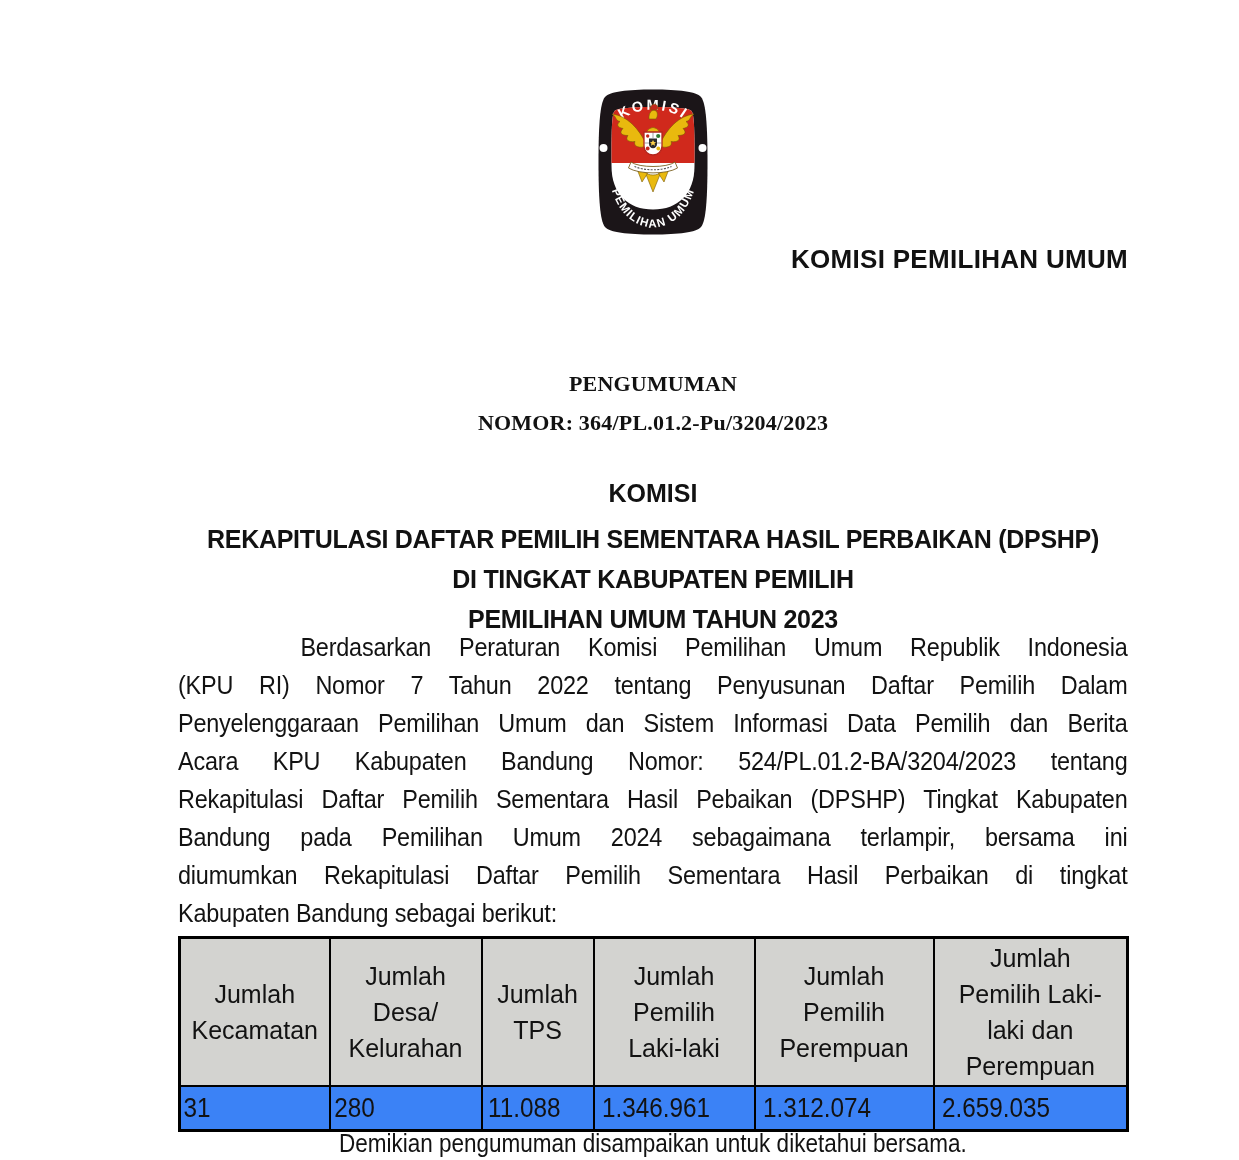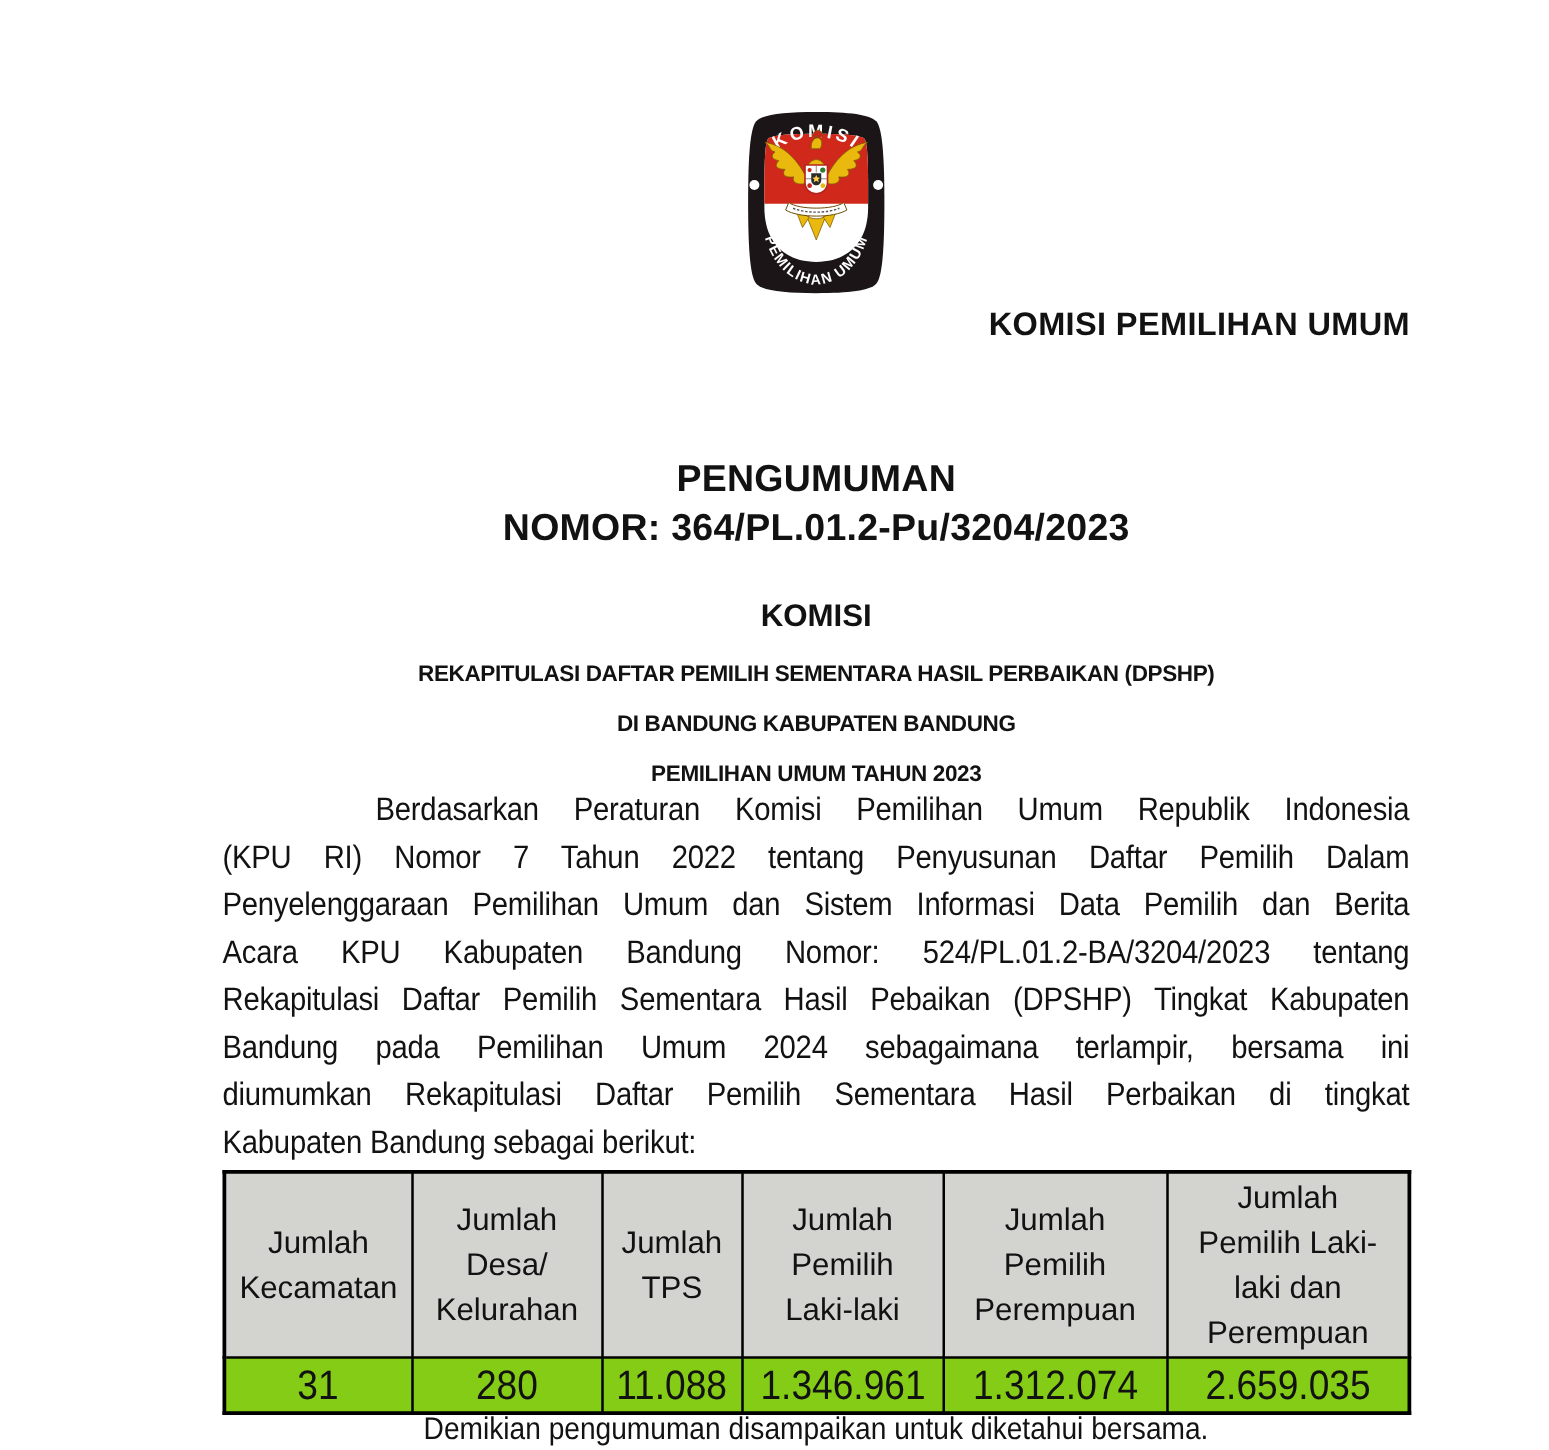--- a/index.html
+++ b/index.html
@@ -11,23 +11,23 @@
     position:relative;
     overflow:hidden;
   }
   .content { position:absolute; left:178px; top:0; width:950px; height:1160px; }
   .abs { position:absolute; left:0; width:100%; }
   .center { text-align:center; }
 
   #logo { position:absolute; left:419px; top:88px; width:112px; height:148px; }
 
   #letterhead { top:243px; font-size:26px; line-height:33px; font-weight:bold; letter-spacing:0.3px; white-space:nowrap;text-align:right; }
-  #announce  { top:364px; font-size:30px; line-height:39px; font-weight:bold; letter-spacing:0.2px; white-space:nowrap; }
+  #announce  { top:364px; font-size:22px; line-height:39px; font-weight:bold; letter-spacing:0.2px; white-space:nowrap;font-family:Liberation Serif, serif; }
   #tentang   { top:473px; font-size:25px; line-height:40px; font-weight:bold; white-space:nowrap; }
-  #subject   { top:519px; font-size:18px; line-height:40px; font-weight:bold; letter-spacing:-0.3px; white-space:nowrap; }
+  #subject   { top:519px; font-size:25px; line-height:40px; font-weight:bold; letter-spacing:-0.3px; white-space:nowrap; }
 
   #bodywrap {
     position:absolute; left:0; top:628px;
     width:1055px;
     transform:scaleX(0.9); transform-origin:0 0;
     font-size:26px; line-height:38px;
     letter-spacing:-0.2px;
   }
   .jline { text-align:justify; text-align-last:justify; }
   .indent { padding-left:136px; }
@@ -43,22 +43,22 @@
   #rekap-table th {
     background:#d3d3d0;
     font-weight:normal;
     font-size:25px; line-height:36px;
     white-space:pre-line;
     height:146px;
     vertical-align:middle; text-align:center;
     padding:0 4px;
   }
   #rekap-table td {
-    height:40px; text-align:center;
-    font-size:33px; background:#84cc16;
+    height:40px; 
+    font-size:27px; background:#3b82f6;
   }
   .cond { display:inline-block; transform:scaleX(0.9); transform-origin:center; white-space:nowrap; }
 
   #closing { top:1128px; font-size:25px; line-height:30px; }
 </style>
 </head>
 <body>
 
 <div class="content">
 
@@ -120,21 +120,21 @@
   </div>
 
   <div id="announce" class="abs center">
     <div>PENGUMUMAN</div>
     <div>NOMOR: 364/PL.01.2-Pu/3204/2023</div>
   </div>
 
   <div id="tentang" class="abs center">KOMISI</div>
   <div id="subject" class="abs center">
     <div>REKAPITULASI DAFTAR PEMILIH SEMENTARA HASIL PERBAIKAN (DPSHP)</div>
-    <div>DI BANDUNG KABUPATEN BANDUNG</div>
+    <div>DI TINGKAT KABUPATEN PEMILIH</div>
     <div>PEMILIHAN UMUM TAHUN 2023</div>
   </div>
 
   <div id="bodywrap">
     <div class="jline indent">Berdasarkan Peraturan Komisi Pemilihan Umum Republik Indonesia</div>
     <div class="jline">(KPU RI) Nomor 7 Tahun 2022 tentang Penyusunan Daftar Pemilih Dalam</div>
     <div class="jline">Penyelenggaraan Pemilihan Umum dan Sistem Informasi Data Pemilih dan Berita</div>
     <div class="jline">Acara KPU Kabupaten Bandung Nomor: 524/PL.01.2-BA/3204/2023 tentang</div>
     <div class="jline">Rekapitulasi Daftar Pemilih Sementara Hasil Pebaikan (DPSHP) Tingkat Kabupaten</div>
     <div class="jline">Bandung pada Pemilihan Umum 2024 sebagaimana terlampir, bersama ini</div>

